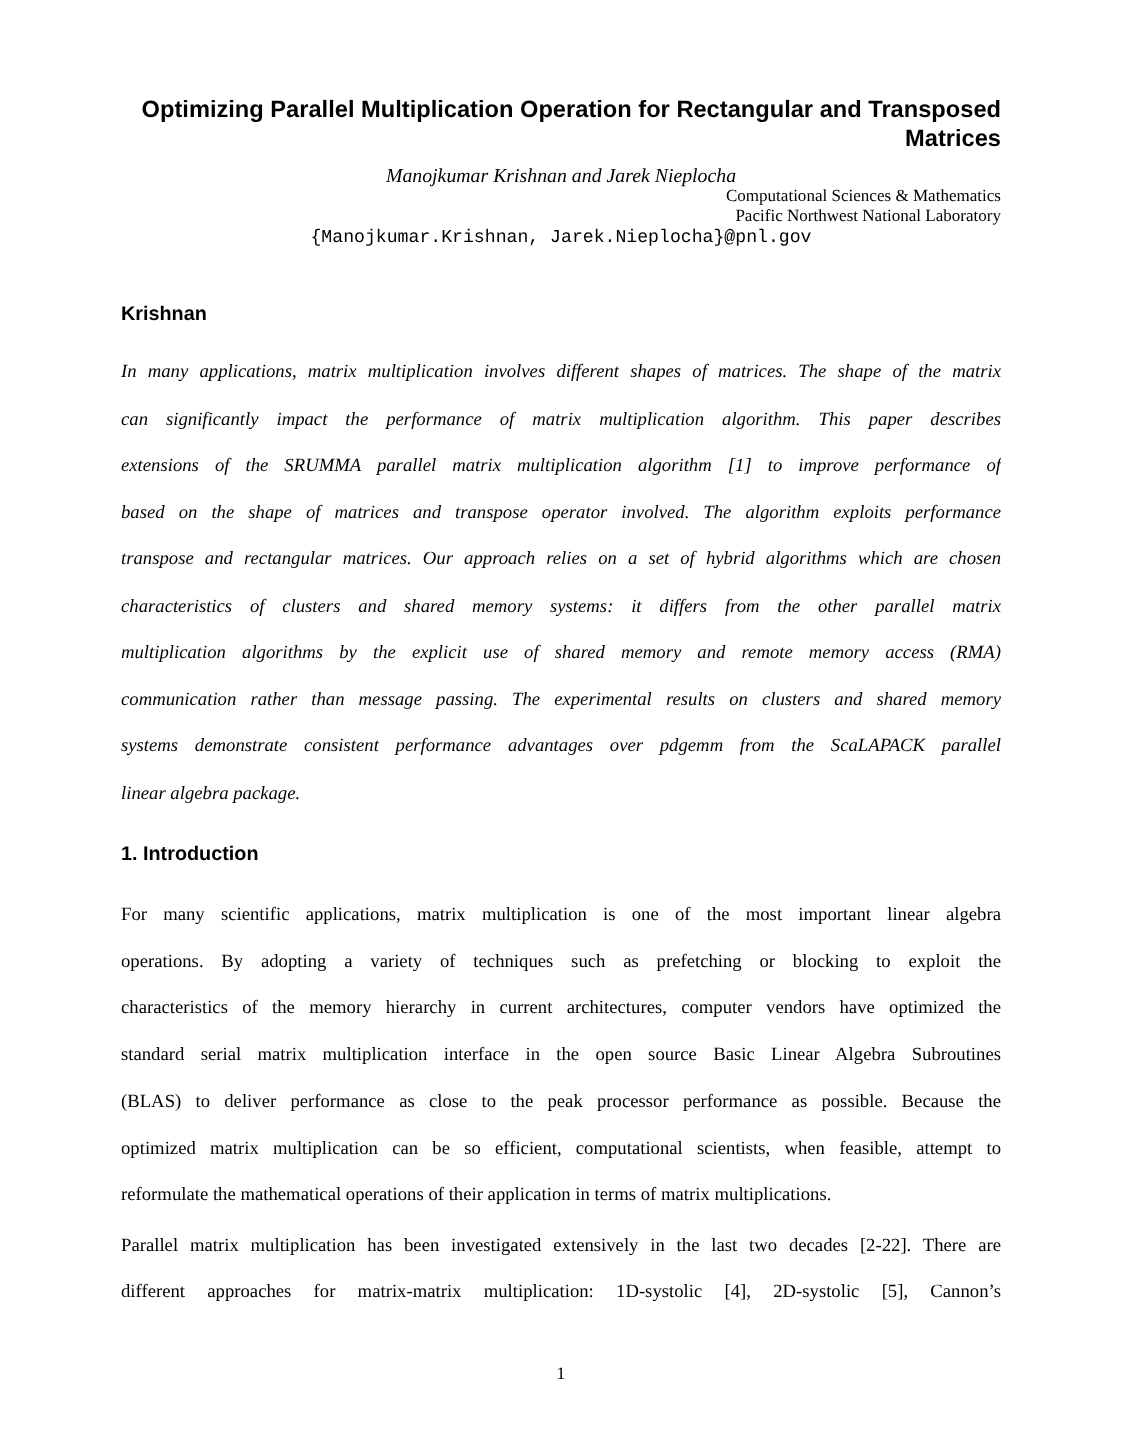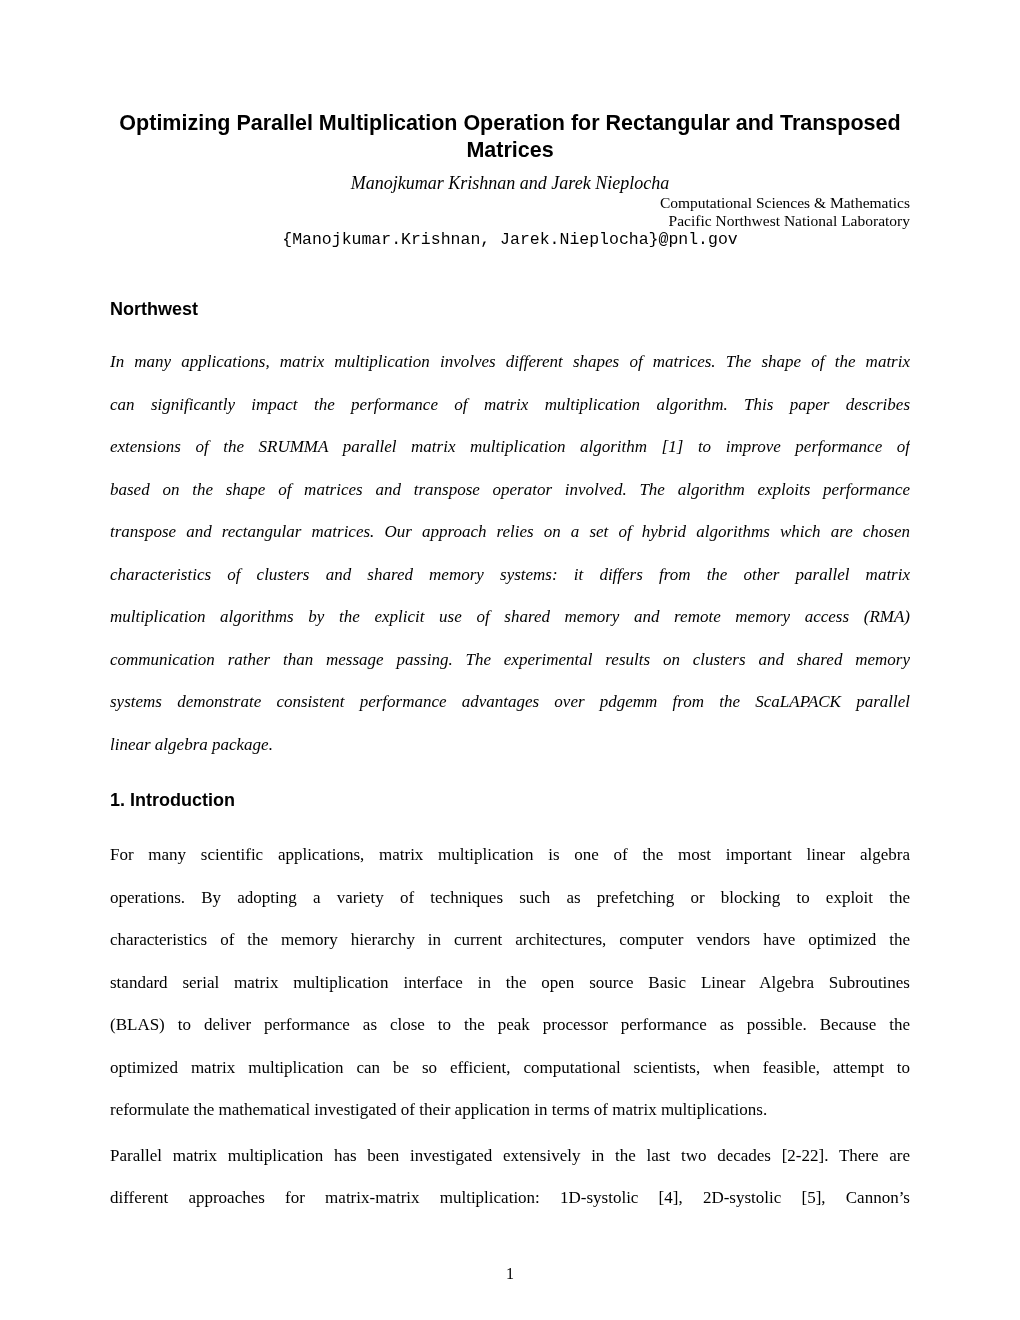--- a/index.html
+++ b/index.html
@@ -11,22 +11,22 @@
     color: #000000;
     overflow: hidden;
     font-family: "Liberation Serif", serif;
   }
   .content {
     margin: 0 110px;
     width: 800px;
   }
   
   .title-block {
-    padding-top: 110px;
-    text-align: center;
+    padding-top: 86px;
+    text-align: right;
   }
   .title-line {
     font-family: "Liberation Sans", sans-serif;
     font-weight: bold;
     font-size: 21.5px;
     line-height: 27px;
     white-space: nowrap;
   }
   .authors {
     margin-top: 9px;
@@ -92,21 +92,21 @@
     <div class="title-block">
       <div class="title-line">Optimizing Parallel Multiplication Operation for Rectangular and Transposed</div>
       <div class="title-line">Matrices</div>
     </div>
 
     <div class="authors">Manojkumar Krishnan and Jarek Nieplocha</div>
     <div class="affil">Computational Sciences &amp; Mathematics</div>
     <div class="affil">Pacific Northwest National Laboratory</div>
     <div class="email">{Manojkumar.Krishnan, Jarek.Nieplocha}@pnl.gov</div>
 
-    <div class="section-heading abstract-heading">Northwest</div>
+    <div class="section-heading abstract-heading">Krishnan</div>
 
     <div class="para abstract-para">
       <div class="jline">In many applications, matrix multiplication involves different shapes of matrices.  The shape of the matrix</div>
       <div class="jline">can significantly impact the performance of matrix multiplication algorithm. This paper describes</div>
       <div class="jline">extensions of the SRUMMA parallel matrix multiplication algorithm [1] to improve performance of</div>
       <div class="jline">based on the shape of matrices and transpose operator involved. The algorithm exploits performance</div>
       <div class="jline">transpose and rectangular matrices. Our approach relies on a set of hybrid algorithms which are chosen</div>
       <div class="jline">characteristics of clusters and shared memory systems:  it differs from the other parallel matrix</div>
       <div class="jline">multiplication algorithms by the explicit use of shared memory and remote memory access (RMA)</div>
       <div class="jline">communication rather than message passing. The experimental results on clusters and shared memory</div>
@@ -116,21 +116,21 @@
 
     <div class="section-heading intro-heading">1. Introduction</div>
 
     <div class="para intro-para1">
       <div class="jline">For many scientific applications, matrix multiplication is one of the most important linear algebra</div>
       <div class="jline">operations. By adopting a variety of techniques such as prefetching or blocking to exploit the</div>
       <div class="jline">characteristics of the memory hierarchy in current architectures, computer vendors have optimized the</div>
       <div class="jline">standard serial matrix multiplication interface in the open source Basic Linear Algebra Subroutines</div>
       <div class="jline">(BLAS) to deliver performance as close to the peak processor performance as possible. Because the</div>
       <div class="jline">optimized matrix multiplication can be so efficient, computational scientists, when feasible, attempt to</div>
-      <div class="jline last">reformulate the mathematical investigated of their application in terms of matrix multiplications.</div>
+      <div class="jline last">reformulate the mathematical operations of their application in terms of matrix multiplications.</div>
     </div>
 
     <div class="para intro-para2">
       <div class="jline">Parallel matrix multiplication has been investigated extensively in the last two decades [2-22]. There are</div>
       <div class="jline">different approaches for matrix-matrix multiplication: 1D-systolic [4], 2D-systolic [5], Cannon’s</div>
     </div>
 
     <div class="page-number">1</div>
 
   </div>

